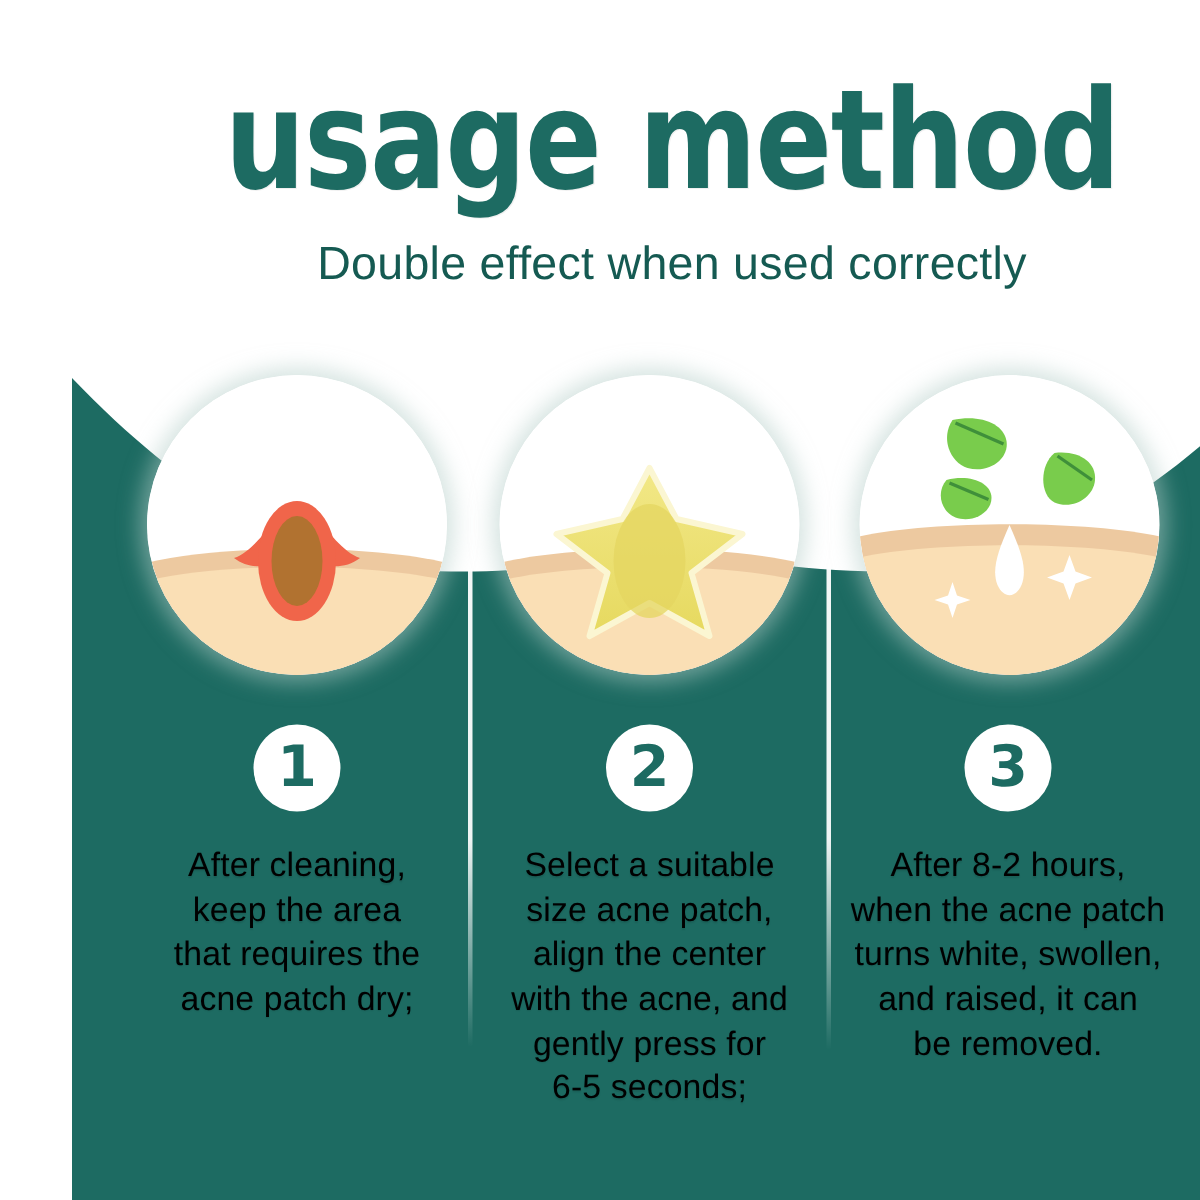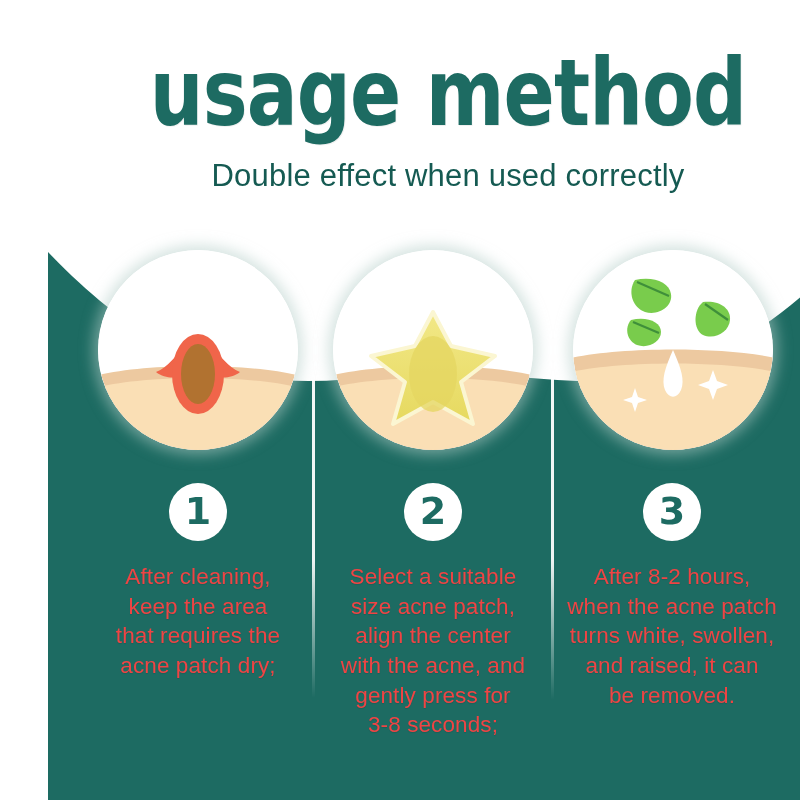--- a/index.html
+++ b/index.html
@@ -54,21 +54,21 @@
   .s2{left:267px;top:483px;}
   .s3{left:506px;top:483px;}
   .badge{
     width:58px;height:58px;border-radius:50%;background:#ffffff;
     margin:0 auto;display:flex;align-items:center;justify-content:center;
     color:#1d6b62;font-size:38px;font-weight:bold;line-height:1;
     font-family:"DejaVu Sans","Liberation Sans",sans-serif;
     padding-bottom:2px;box-sizing:border-box;
   }
   .step-text{
-    margin-top:21px;color:#ef4444;font-size:22.5px;line-height:1.32;
+    margin-top:21px;color:#000000;font-size:22.5px;line-height:1.32;
     letter-spacing:.1px;white-space:pre-line;
     text-shadow:0 1px 1px rgba(0,0,0,.10);
   }
 </style>
 </head>
 <body>
 
 <div id="stage">
 
   <svg class="teal-bg" viewBox="0 0 800 800" preserveAspectRatio="none">
@@ -167,21 +167,21 @@
 acne patch dry;</div>
     </div>
 
     <div class="step s2">
       <div class="badge">2</div>
       <div class="step-text">Select a suitable
 size acne patch,
 align the center
 with the acne, and
 gently press for
-3-8 seconds;</div>
+6-5 seconds;</div>
     </div>
 
     <div class="step s3">
       <div class="badge">3</div>
       <div class="step-text">After 8-2 hours,
 when the acne patch
 turns white, swollen,
 and raised, it can
 be removed.</div>
     </div>

